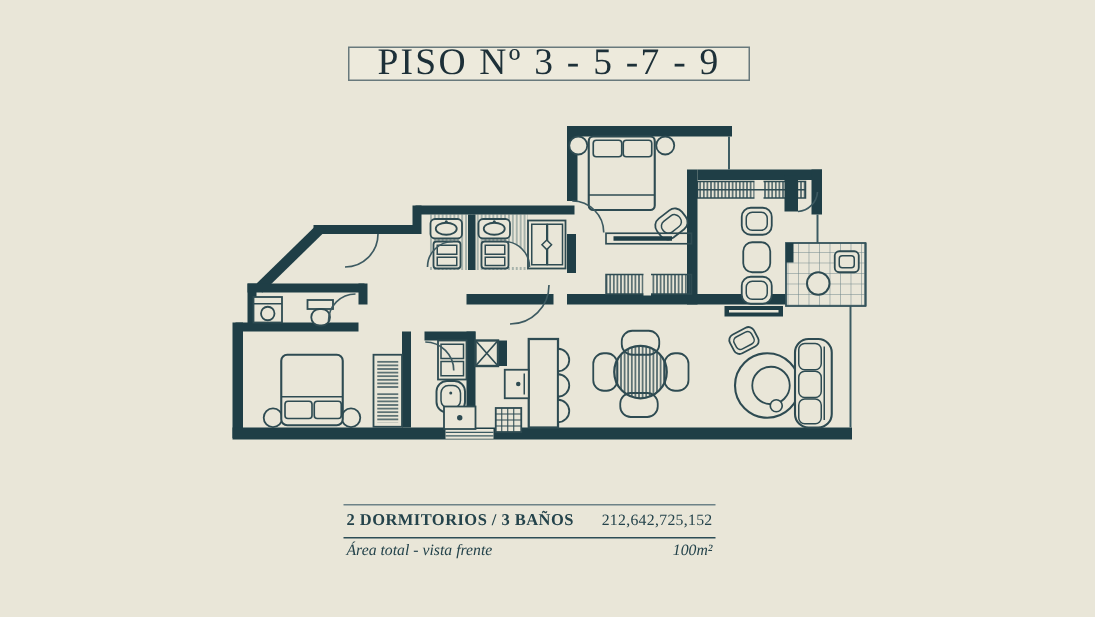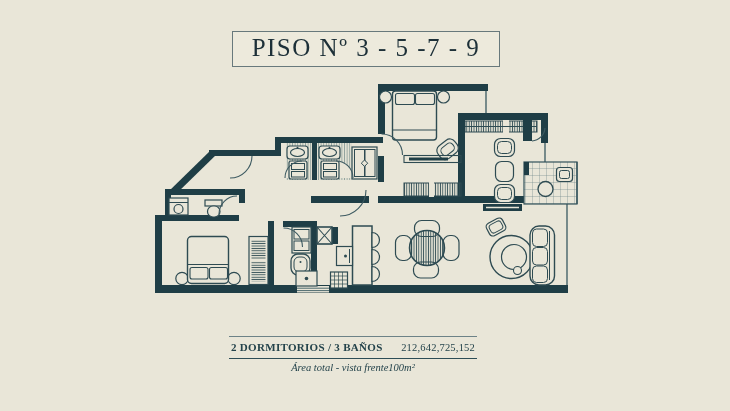--- a/index.html
+++ b/index.html
@@ -4,41 +4,41 @@
 <style>
   html,body{margin:0;padding:0;}
   body{
     width:730px;height:411px;overflow:hidden;position:relative;
     background:#e9e6d8;
     font-family:"Liberation Serif", serif;
   }
   .stage{position:absolute;inset:0;}
   
   .title-box{
-    position:absolute;left:232px;top:31px;width:268px;height:36px;
+    position:absolute;left:232px;top:31px;width:268px;height:23px;
     border:1.5px solid #68797c;background:#edeadc;
     display:flex;align-items:center;justify-content:center;
     box-sizing:border-box;
   }
   .title-box span{
     font-size:25px;letter-spacing:1.5px;color:#1d3038;
     white-space:nowrap;transform:translateY(-1px);
   }
   
   svg.plan{position:absolute;left:0;top:0;}
   
   .footer{
     position:absolute;left:229px;top:336px;width:248px;
     color:#24434b;
   }
   .rule-thin{border-top:1px solid #6d8287;height:0;}
   .rule-mid{border-top:1.5px solid #2d4d56;height:0;margin-top:2px;}
   .f-row{display:flex;justify-content:space-between;align-items:baseline;}
   .f-row.one{padding:4px 2px 3px 2px;}
-  .f-row.two{padding:3px 2px 0 2px;justify-content:center;}
+  .f-row.two{padding:3px 2px 0 2px;}
   .spec{font-weight:bold;font-size:11px;letter-spacing:0.3px;}
   .units{font-size:10.5px;letter-spacing:0.2px;}
   .area-label,.area-value{font-style:italic;font-size:10.5px;}
 </style>
 </head>
 <body>
 
 <div class="stage">
 
   <div class="title-box">

